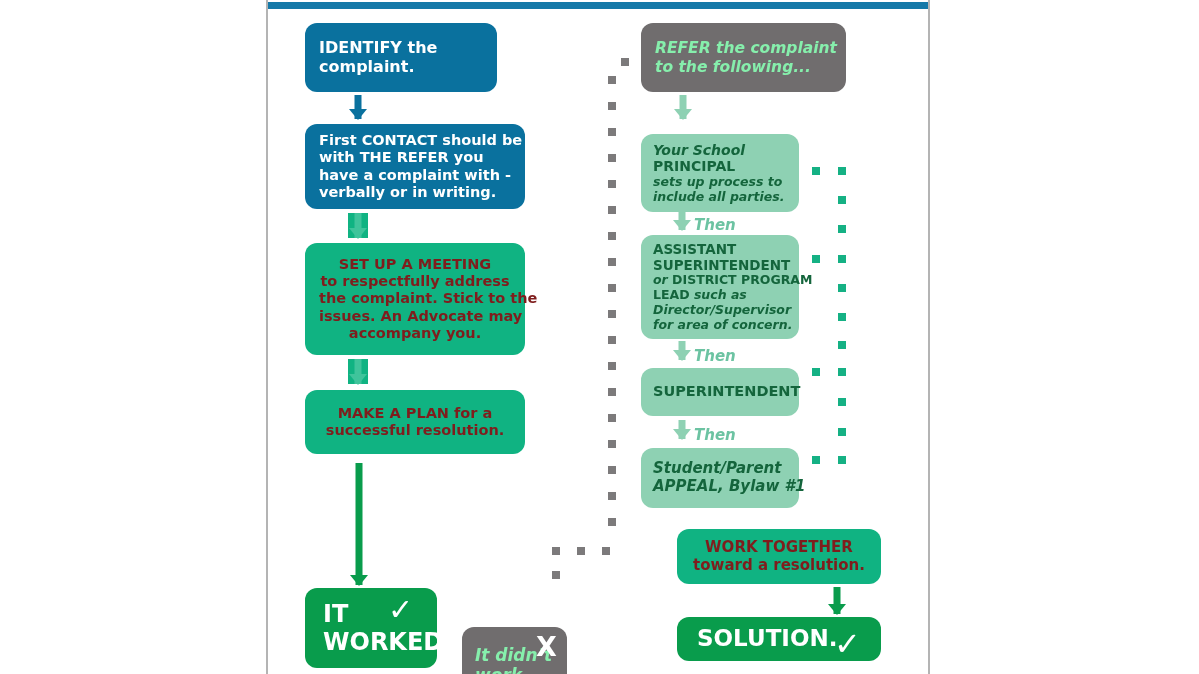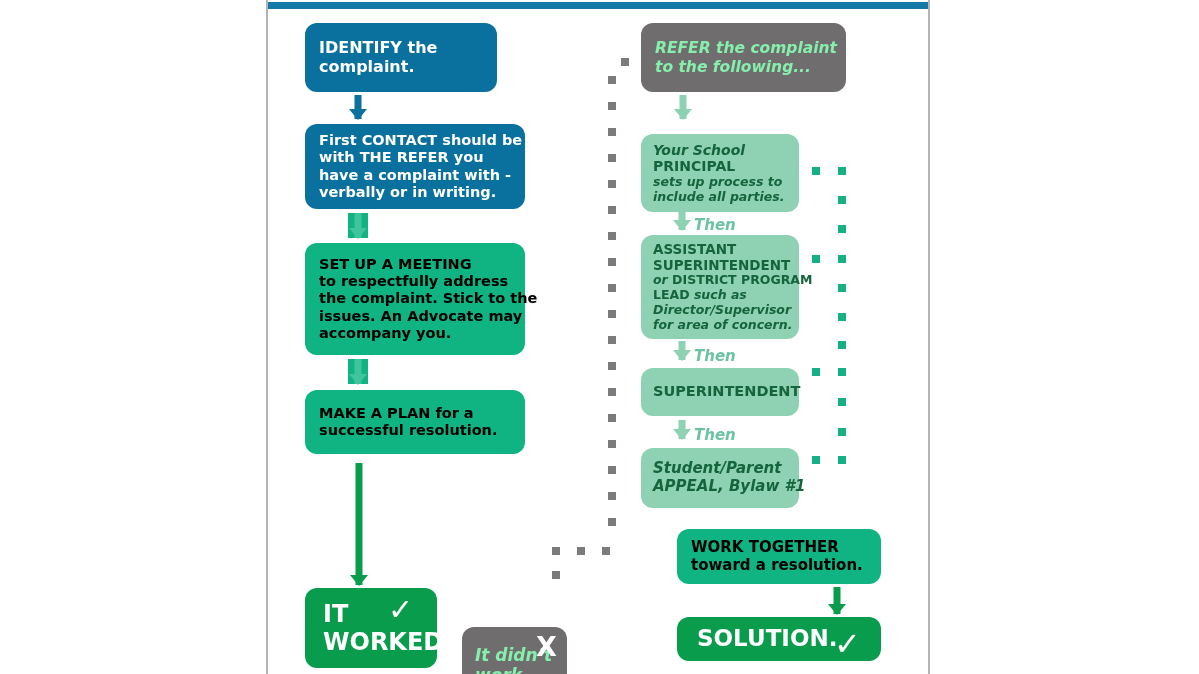--- a/index.html
+++ b/index.html
@@ -38,21 +38,21 @@
     border-radius: 12px;
     display: flex;
     flex-direction: column;
     justify-content: center;
     padding: 6px 14px;
     line-height: 1.18;
   }
   .node .ln { display: block; white-space: pre; }
 
   .blue   { background: #0a719e; color: #ffffff; }
-  .teal   { background: #10b382; color: #000000; }
+  .teal   { background: #10b382; color: #7f1d1d; text-align: center; }
   .green  { background: #099c4c; color: #ffffff; }
   .lgreen { background: #8ed1b3; color: #14653c; }
   .gray   { background: #706d6e; color: #86efac; }
 
   .b  { font-weight: bold; }
   .bi { font-weight: bold; font-style: italic; }
 
   
   .arrow { position: absolute; }
   .arrow .shaft {

